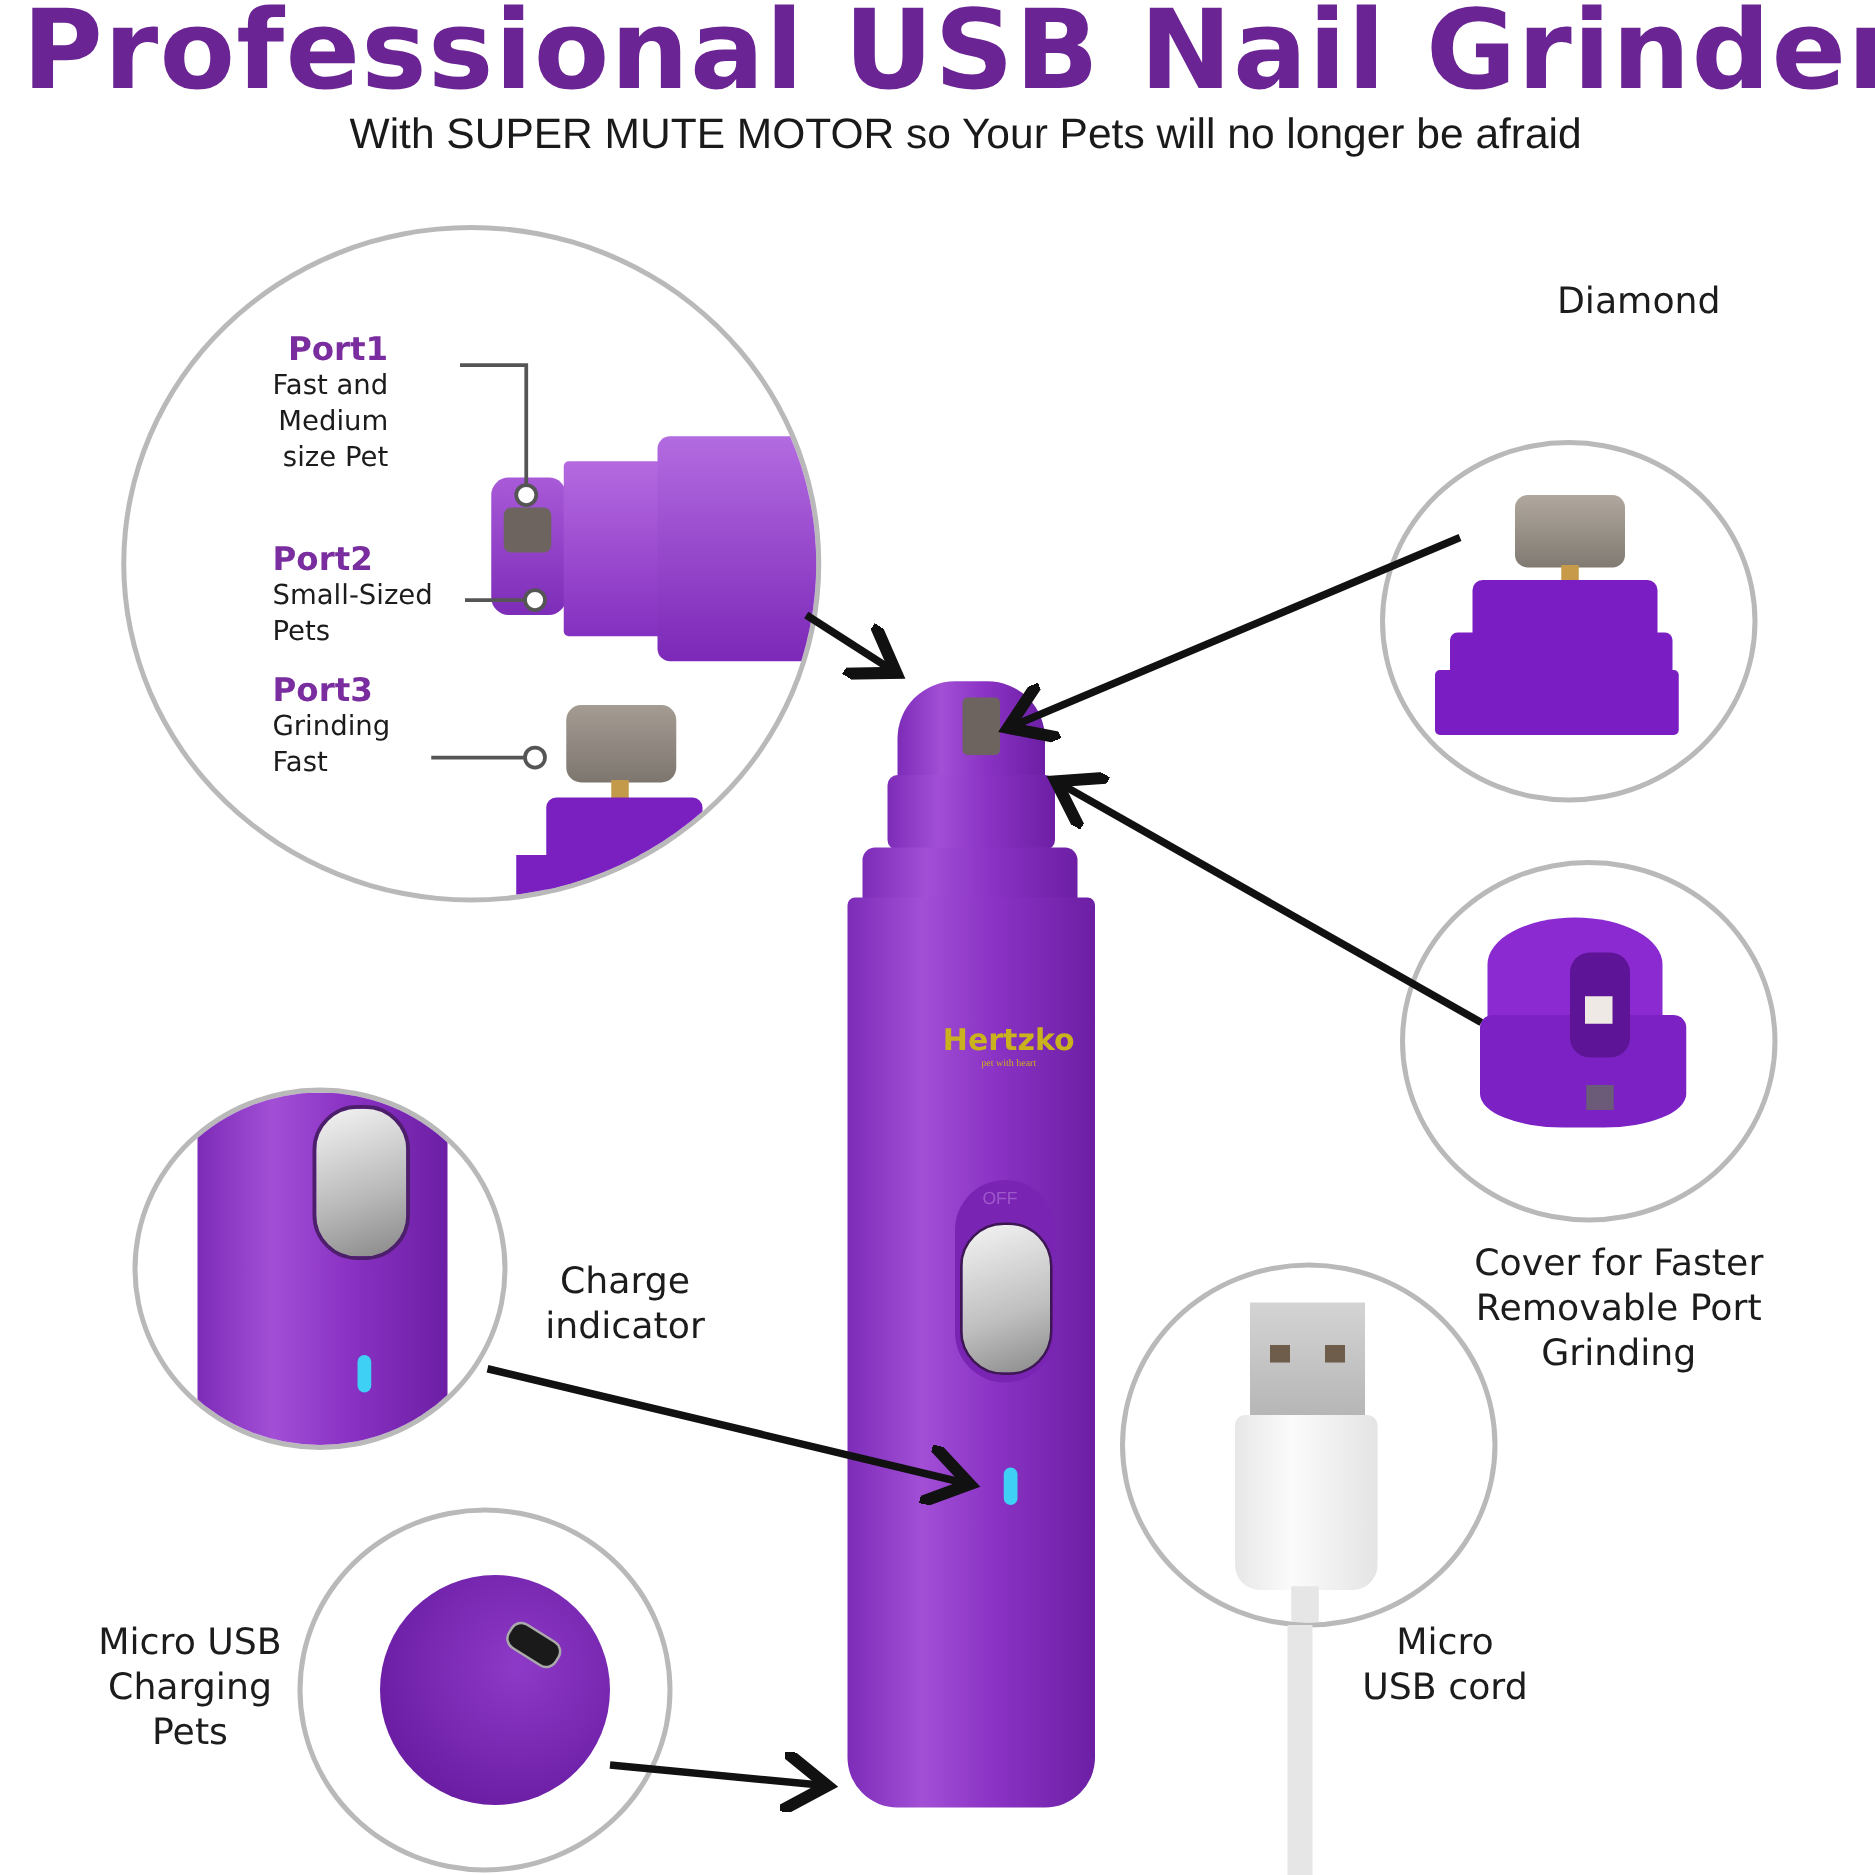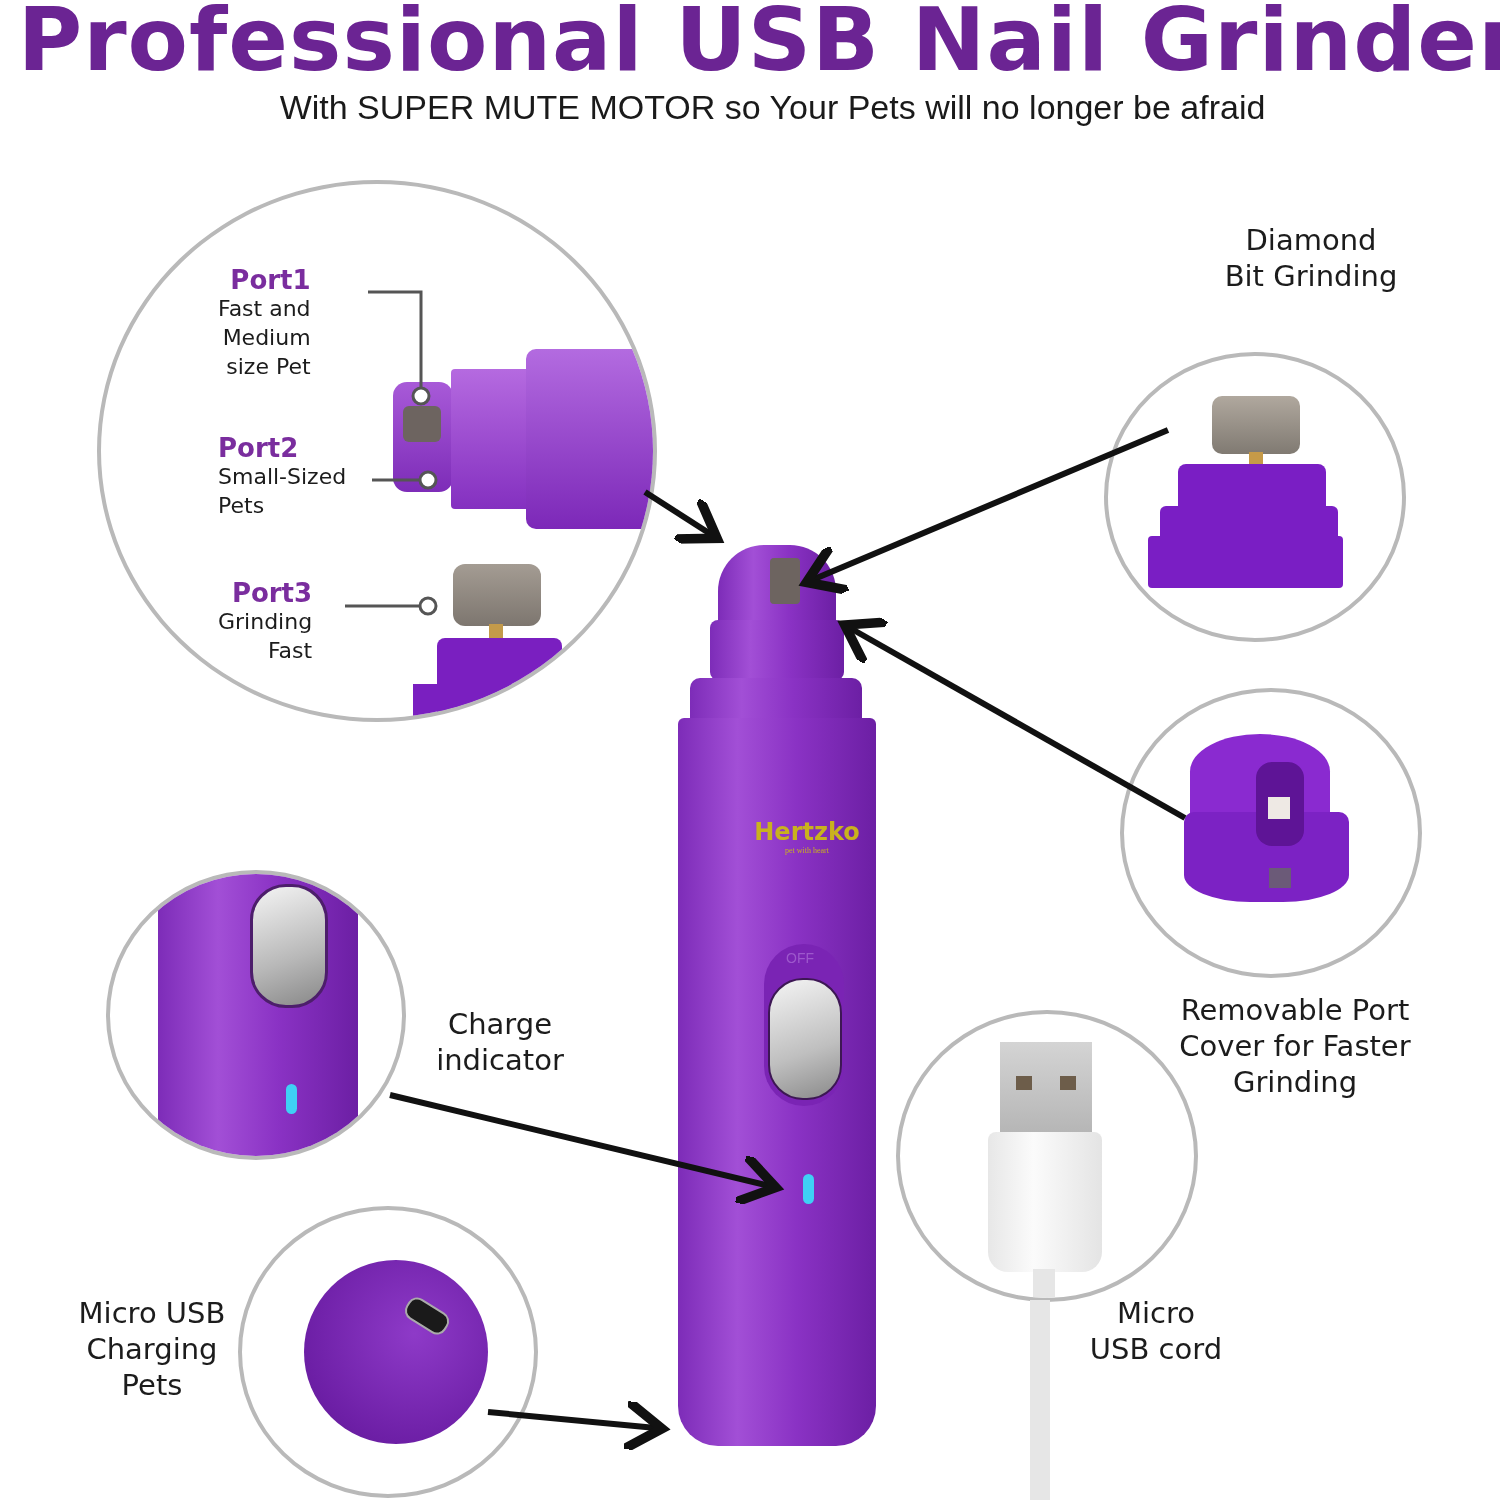--- a/index.html
+++ b/index.html
@@ -37,21 +37,21 @@
   <div class="port-title">Port1</div>
   <div class="port-desc">Fast and</div>
   <div class="port-desc">Medium</div>
   <div class="port-desc">size Pet</div>
 </div>
 <div class="port-block" style="top:434px;">
   <div class="port-title">Port2</div>
   <div class="port-desc">Small-Sized</div>
   <div class="port-desc">Pets</div>
 </div>
-<div class="port-block" style="top:579px;text-align:right;">
+<div class="port-block" style="top:539px;">
   <div class="port-title">Port3</div>
   <div class="port-desc">Grinding</div>
   <div class="port-desc">Fast</div>
 </div>
 
 <div class="circle" style="left:1104px; top:352px; width:302px; height:290px;">
   <div style="position:absolute; left:104px; top:40px; width:88px; height:58px; border-radius:10px; background:linear-gradient(180deg,#b0a89e,#807a72);"></div>
   <div style="position:absolute; left:141px; top:96px; width:14px; height:14px; background:#c69a48;"></div>
   <div style="position:absolute; left:70px; top:108px; width:148px; height:50px; background:#7a1ec4; border-radius:8px 8px 0 0;"></div>
   <div style="position:absolute; left:52px; top:150px; width:178px; height:40px; background:#7a1ec4; border-radius:6px;"></div>
@@ -96,25 +96,24 @@
     <div style="font-size:8px; color:#c9b21e;font-family:Liberation Serif, serif;">pet with heart</div>
   </div>
   <div style="position:absolute; left:764px; top:944px; width:80px; height:162px; border-radius:40px; background:#7a24b4;"></div>
   <div style="position:absolute; left:786px; top:950px; font-size:14px; color:#9d58cc;">OFF</div>
   <div style="position:absolute; left:768px; top:978px; width:70px; height:118px; border-radius:35px; background:linear-gradient(160deg,#f4f4f4,#bfbfbf 60%,#8a8a8a); border:2px solid #3d1754;"></div>
   <div style="position:absolute; left:803px; top:1174px; width:11px; height:30px; border-radius:6px; background:#3fd0f5;"></div>
 </div>
 
 <div class="label" style="left:1186px; top:222px; width:250px;">
   <div>Diamond</div>
-  <div>Bit Grinding</div>
 </div>
 <div class="label" style="left:1160px; top:992px; width:270px;">
+  <div>Cover for Faster</div>
   <div>Removable Port</div>
-  <div>Cover for Faster</div>
   <div>Grinding</div>
 </div>
 <div class="label" style="left:420px; top:1006px; width:160px;">
   <div>Charge</div>
   <div>indicator</div>
 </div>
 <div class="label" style="left:62px; top:1295px; width:180px;">
   <div>Micro USB</div>
   <div>Charging</div>
   <div>Pets</div>

